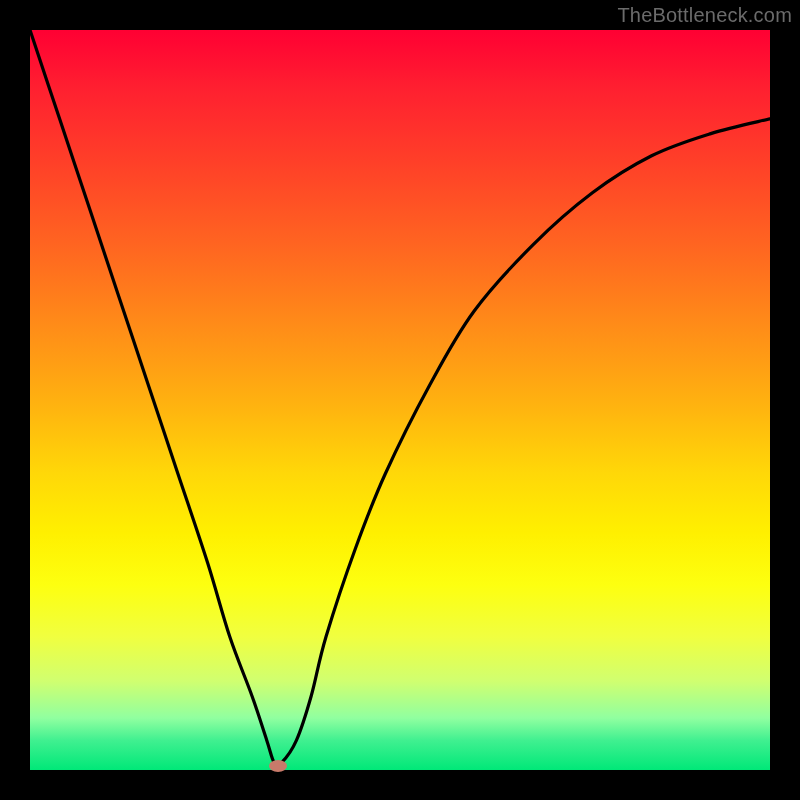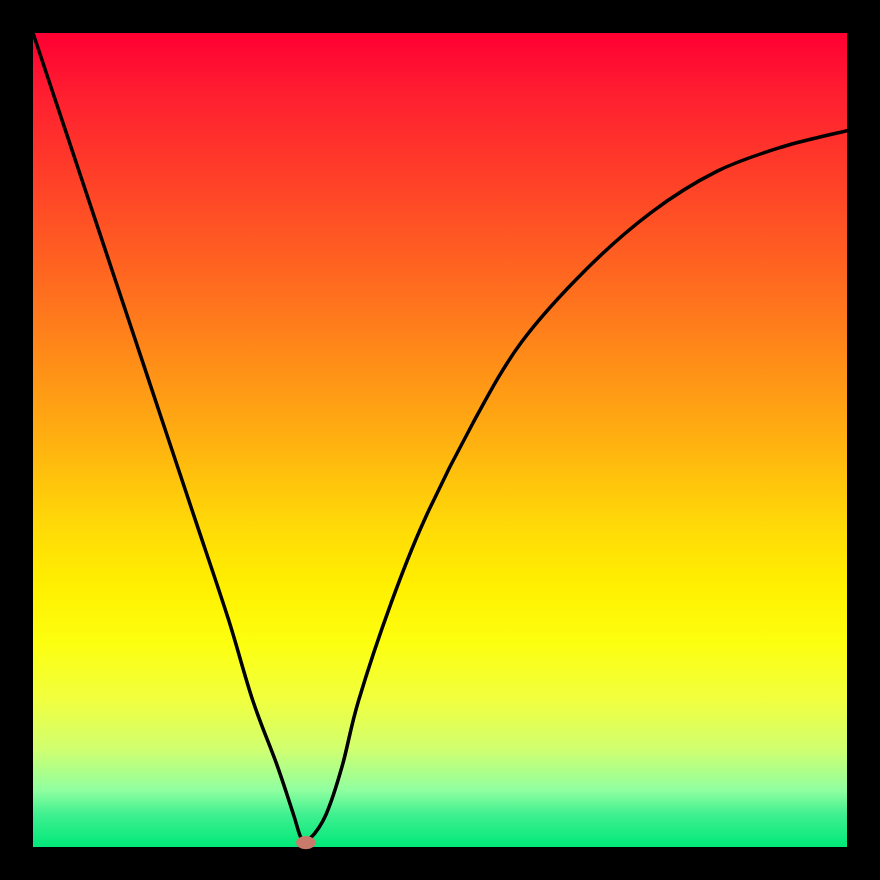--- a/index.html
+++ b/index.html
@@ -60,13 +60,14 @@
 </head>
 <body>
 
 <div class="frame">
   <div class="plot-area">
     <svg class="curve" viewBox="0 0 740 740" preserveAspectRatio="none">
       <path fill="none" stroke="#000" stroke-width="3.2" stroke-linejoin="round" stroke-linecap="round" d="M 0.0 0.0 C 4.9 14.8, 19.7 59.2, 29.6 88.8 C 39.5 118.4, 49.3 148.0, 59.2 177.6 C 69.1 207.2, 78.9 236.8, 88.8 266.4 C 98.7 296.0, 108.5 325.6, 118.4 355.2 C 128.3 384.8, 138.1 414.4, 148.0 444.0 C 157.9 473.6, 169.0 505.7, 177.6 532.8 C 186.2 559.9, 192.4 584.6, 199.8 606.8 C 207.2 629.0, 215.8 648.7, 222.0 666.0 C 228.2 683.3, 233.1 699.3, 236.8 710.4 C 240.5 721.5, 241.7 728.9, 244.2 732.6 C 246.7 736.3, 247.9 736.3, 251.6 732.6 C 255.3 728.9, 261.5 721.5, 266.4 710.4 C 271.3 699.3, 276.3 683.3, 281.2 666.0 C 286.1 648.7, 288.6 631.5, 296.0 606.8 C 303.4 582.1, 315.7 545.1, 325.6 518.0 C 335.5 490.9, 342.9 471.1, 355.2 444.0 C 367.5 416.9, 384.8 382.3, 399.6 355.2 C 414.4 328.1, 426.7 304.6, 444.0 281.2 C 461.3 257.8, 483.5 234.3, 503.2 214.6 C 522.9 194.9, 542.7 177.6, 562.4 162.8 C 582.1 148.0, 601.9 135.7, 621.6 125.8 C 641.3 115.9, 661.1 109.8, 680.8 103.6 C 700.5 97.4, 730.1 91.3, 740.0 88.8"></path>
     </svg>
     <div class="marker" style="left:247.9px; top:736.3px; background:#c97a6a;"></div>
   </div>
+  <div class="watermark">TheBottleneck.com</div>
 </div>
 
 </body></html>

